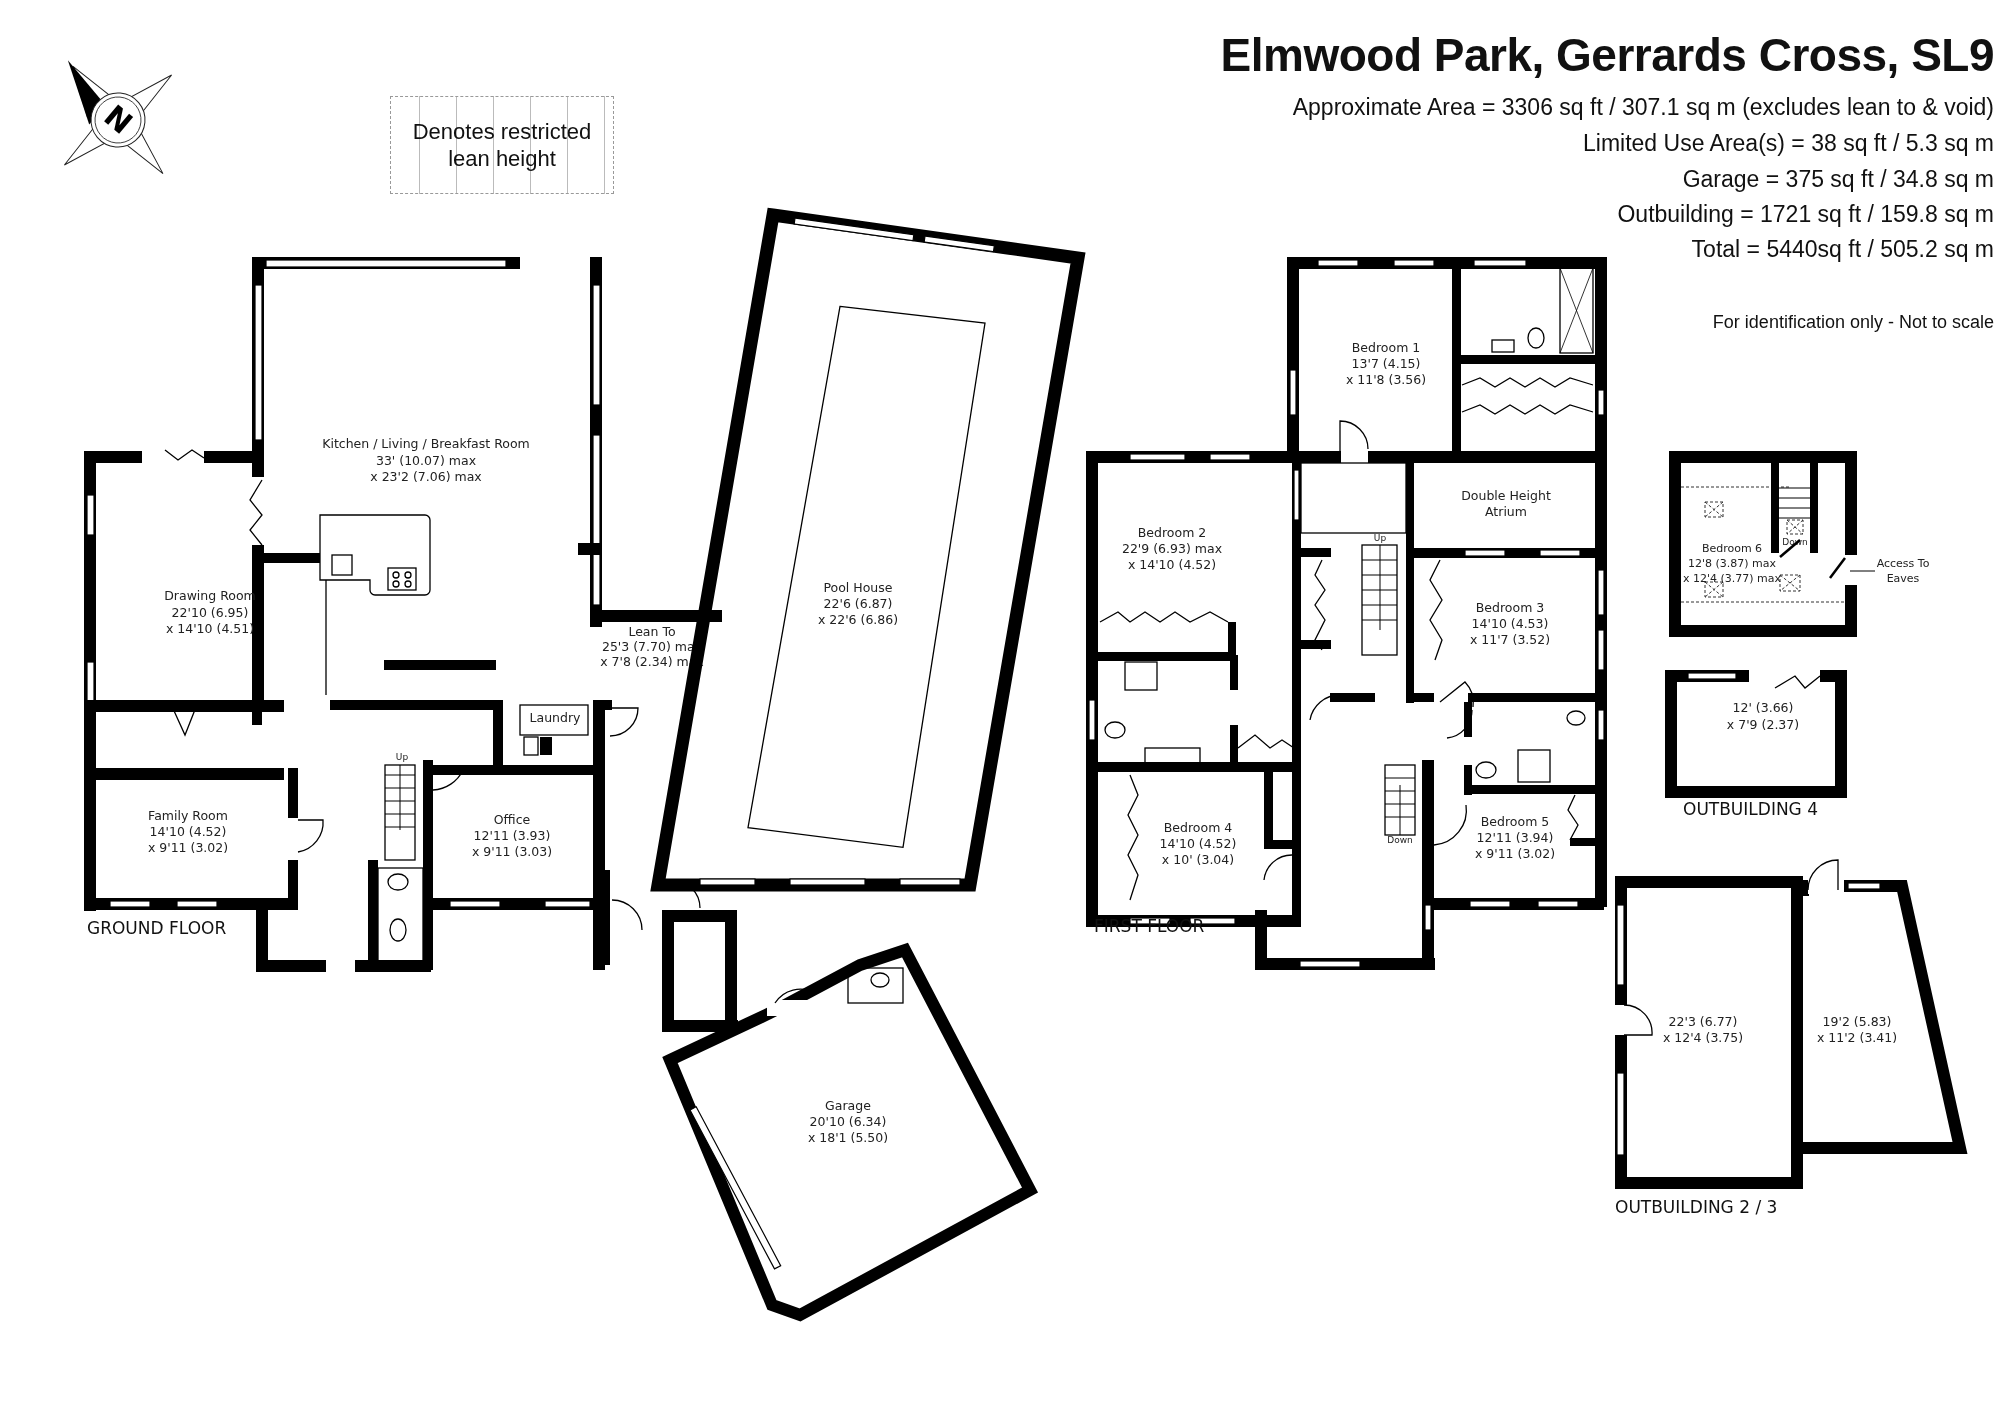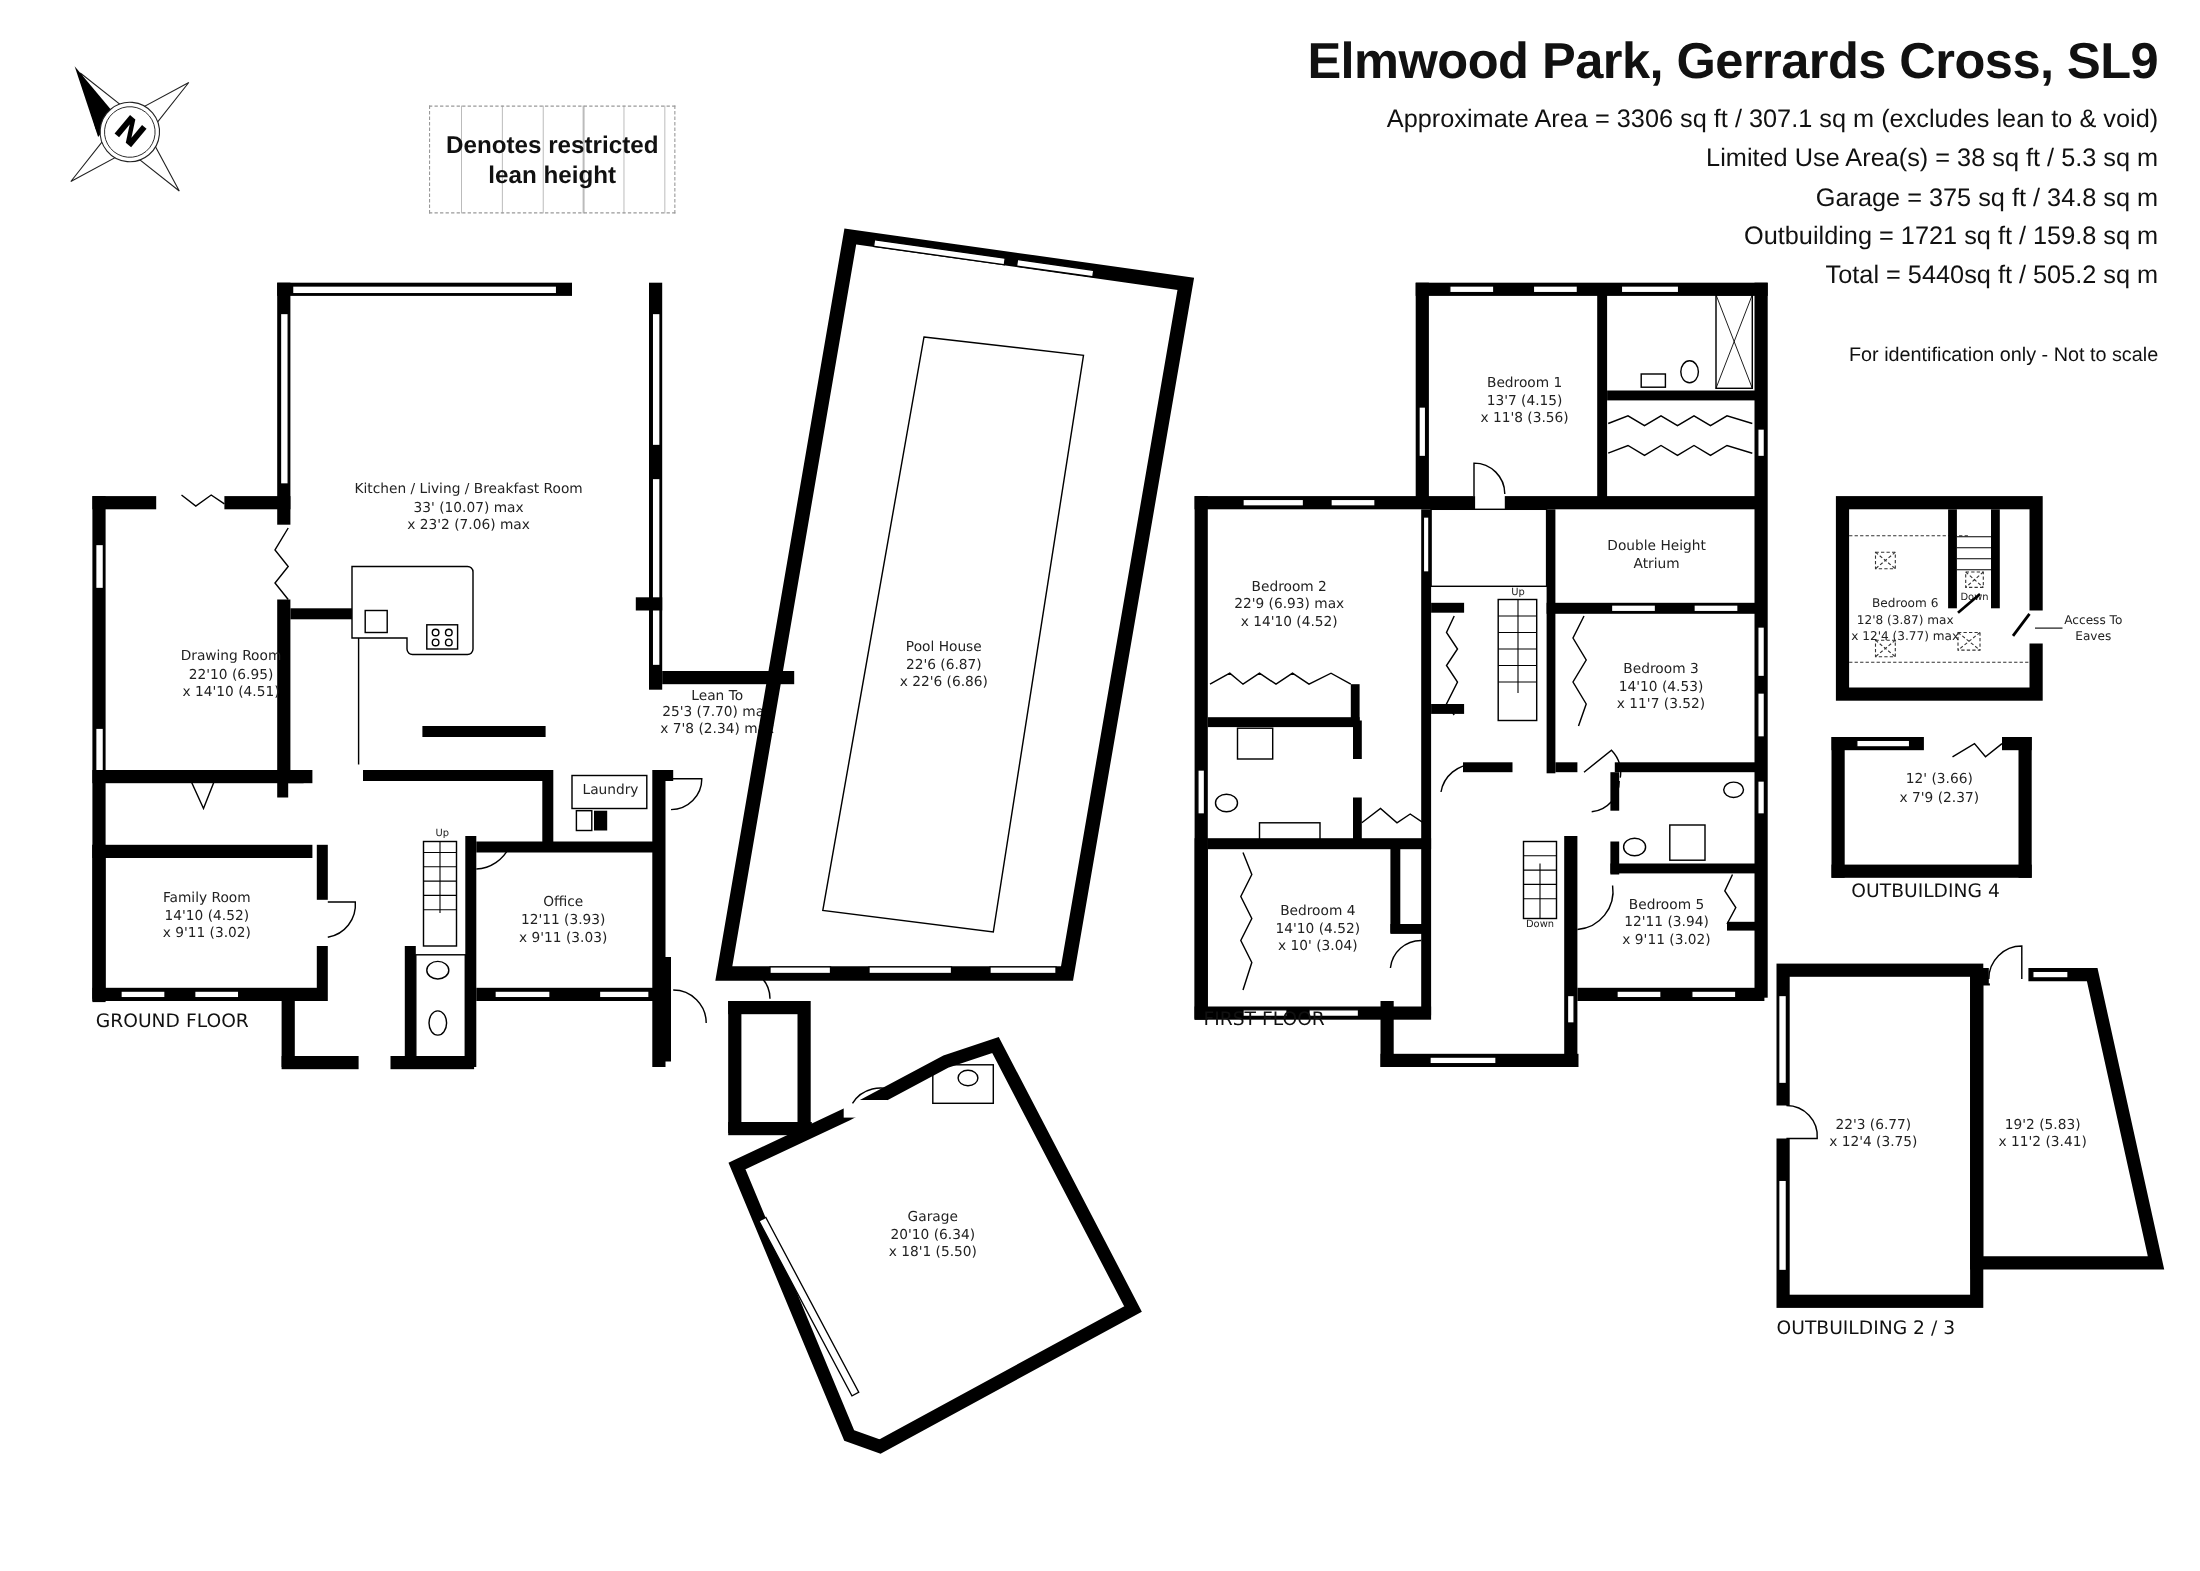--- a/index.html
+++ b/index.html
@@ -1,23 +1,23 @@
 <!DOCTYPE html>
 <html><head>
 <meta charset="utf-8">
 <style>
   html,body{margin:0;padding:0;background:#fff;}
   body{width:2000px;height:1428px;position:relative;overflow:hidden;font-family:"Liberation Sans",sans-serif;color:#111;}
   #plan{position:absolute;left:0;top:0;width:2000px;height:1428px;}
-  .hdr{position:absolute;right:38px;text-align:right;white-space:nowrap;}
+  .hdr{position:absolute;right:6px;text-align:right;white-space:nowrap;}
   .title{top:28px;font-size:46px;font-weight:bold;letter-spacing:-0.5px;}
   .area{font-size:23px;line-height:35px;}
   .note{font-size:18px;margin-top:40px;}
   .legend{position:absolute;left:390px;top:96px;width:222px;height:96px;border:1.5px dashed #999;
-    font-weight:bold;font-size:22px;text-align:center;line-height:27px;display:flex;align-items:center;justify-content:center;
+    font-weight:normal;font-size:22px;text-align:center;line-height:27px;display:flex;align-items:center;justify-content:center;
     background-image:repeating-linear-gradient(90deg,transparent 0 28px,#bbb 28px 29px,transparent 29px 37px);}
   .lbl{font-family:"DejaVu Sans",sans-serif;font-size:12.5px;fill:#222;text-anchor:middle;}
   .flr{font-family:"DejaVu Sans",sans-serif;font-size:17px;fill:#111;}
   .small{font-family:"DejaVu Sans",sans-serif;font-size:9px;fill:#222;text-anchor:middle;}
   .wall{fill:#000;}
   .win{fill:#fff;stroke:#000;stroke-width:1.2;}
   .thin{fill:none;stroke:#000;stroke-width:1.3;}
   .dash{fill:none;stroke:#333;stroke-width:1;stroke-dasharray:3 2;}
 </style>
 </head>

